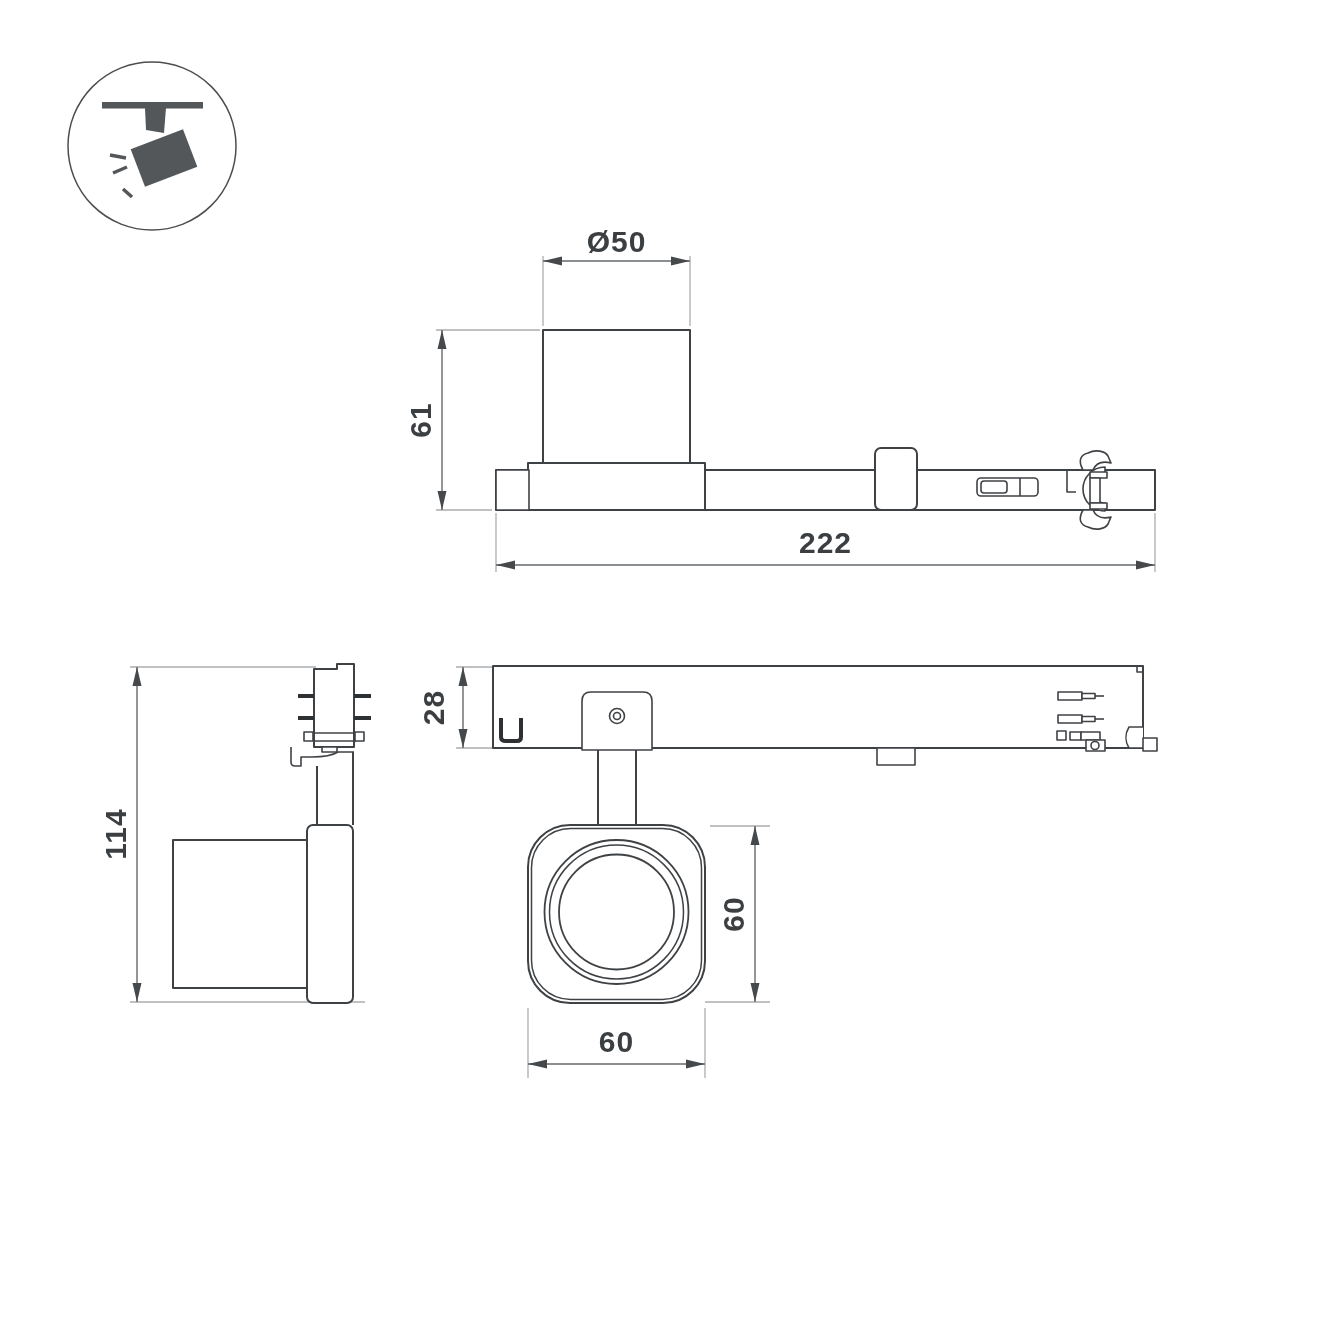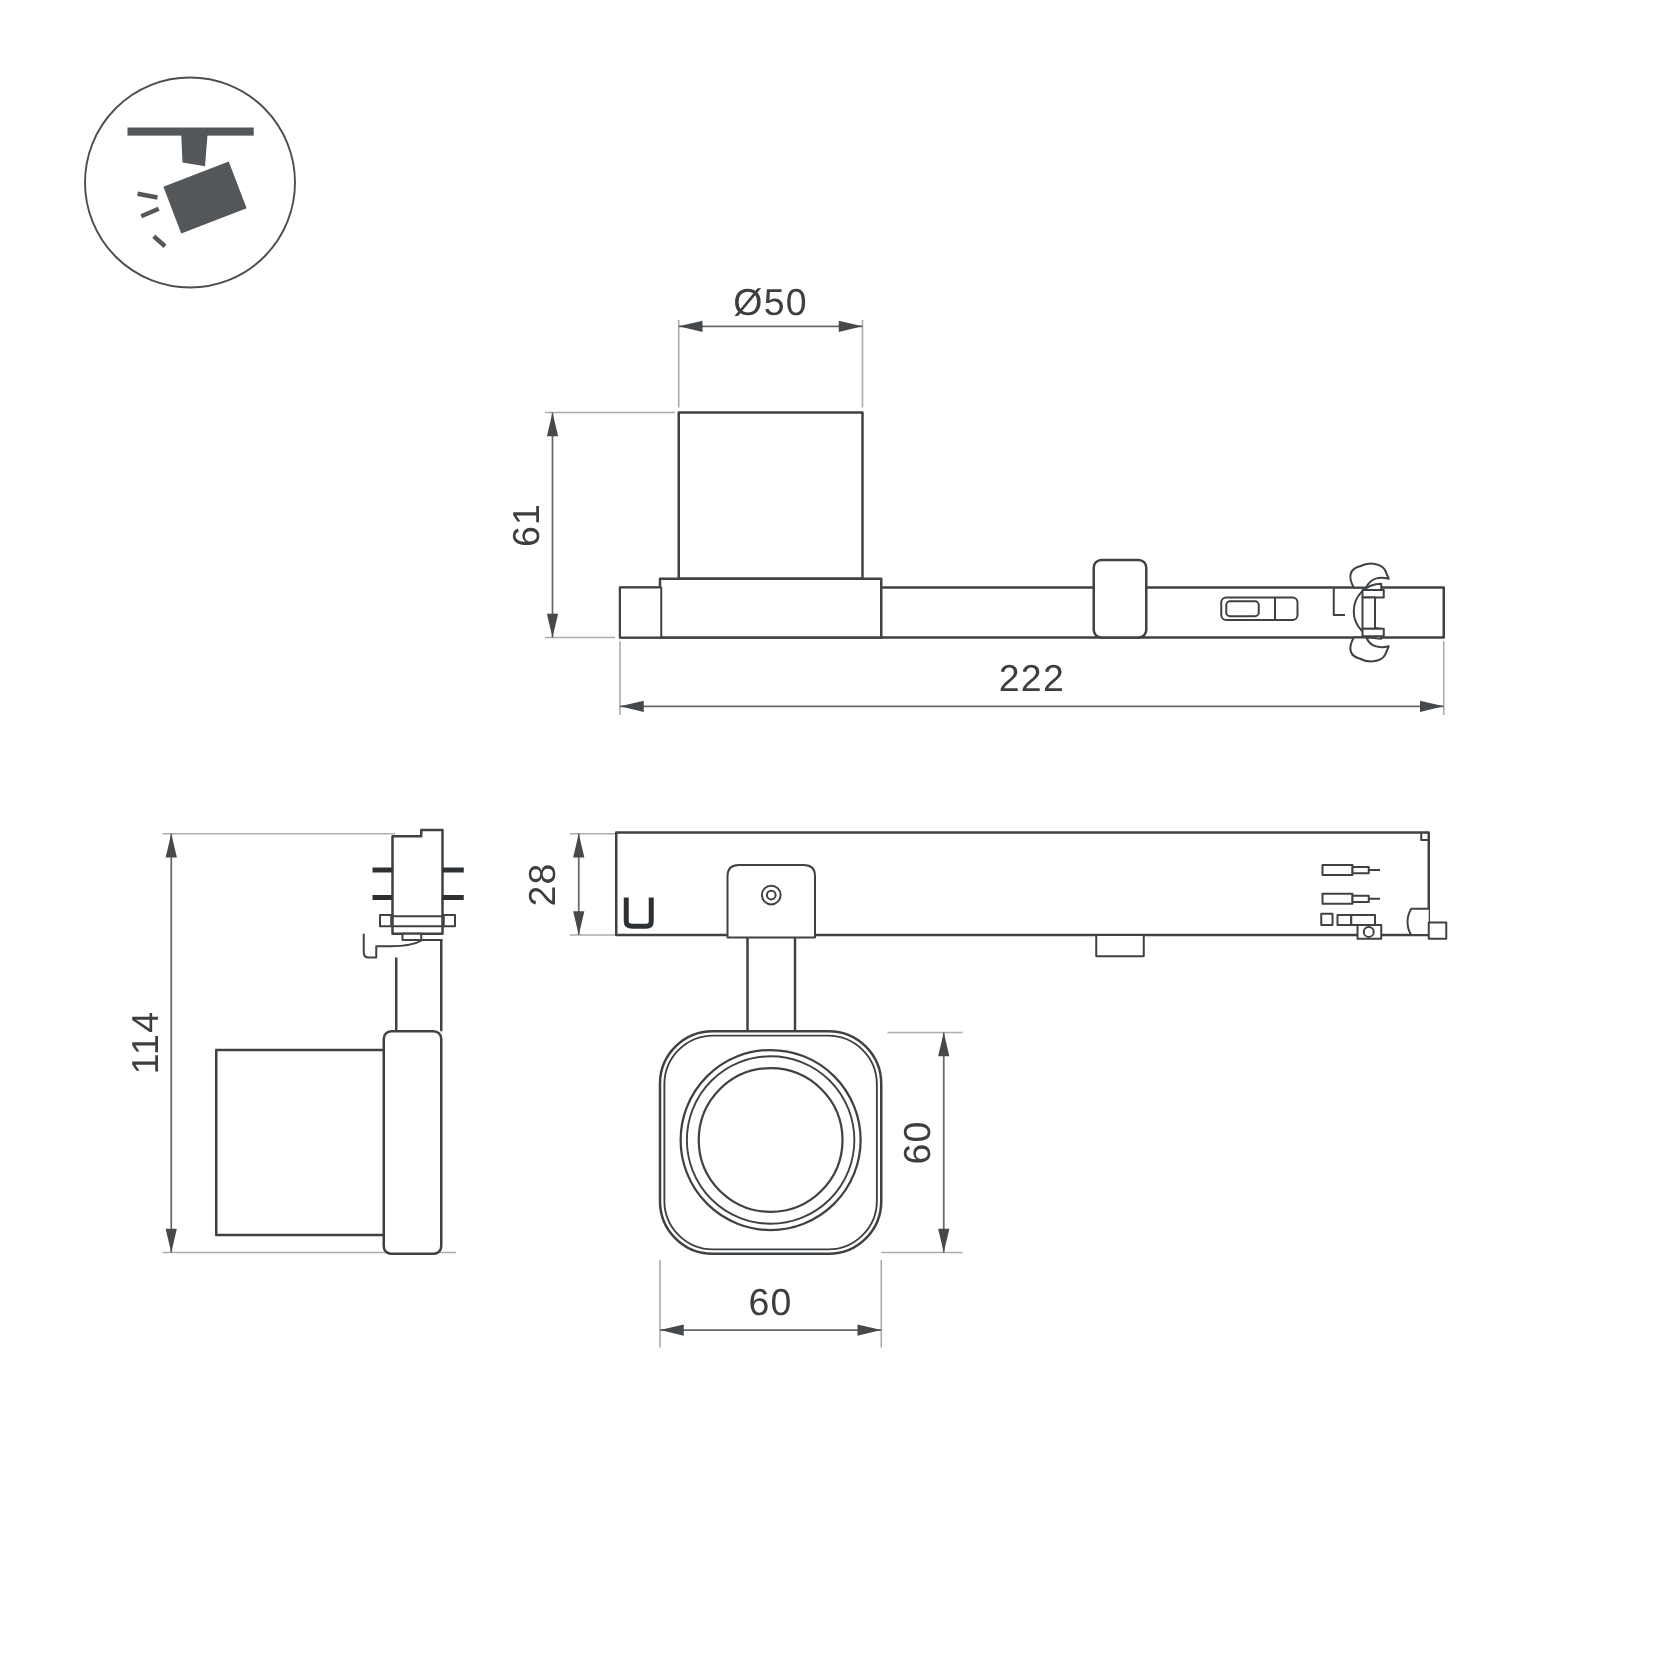--- a/index.html
+++ b/index.html
@@ -1,16 +1,16 @@
 <!DOCTYPE html>
 <html><head>
 <meta charset="utf-8">
 <style>
   html,body{margin:0;padding:0;background:#ffffff;}
-  .stage{width:1331px;height:1331px;position:relative;background:#ffffff;}
+  .stage{width:1331px;height:1331px;position:relative;background:#ffffff;font-weight:bold;}
   svg{display:block;}
   .outline{fill:#ffffff;stroke:#3f4245;stroke-width:2;stroke-linejoin:round;}
   .outline-thin{fill:#ffffff;stroke:#3f4245;stroke-width:1.6;stroke-linejoin:round;}
   .line{fill:none;stroke:#3f4245;stroke-width:2;stroke-linejoin:round;}
   .line-thin{fill:none;stroke:#3f4245;stroke-width:1.6;stroke-linejoin:round;}
   .thick{fill:none;stroke:#2e3134;stroke-width:4;}
   .ext{fill:none;stroke:#abadaf;stroke-width:1.3;}
   .dim{fill:none;stroke:#65686b;stroke-width:1.4;}
   .arrow{fill:#46494c;stroke:none;}
   .dimtext{fill:#3c3f42;font-family:"Liberation Sans",sans-serif;font-size:30px;letter-spacing:1px;}

